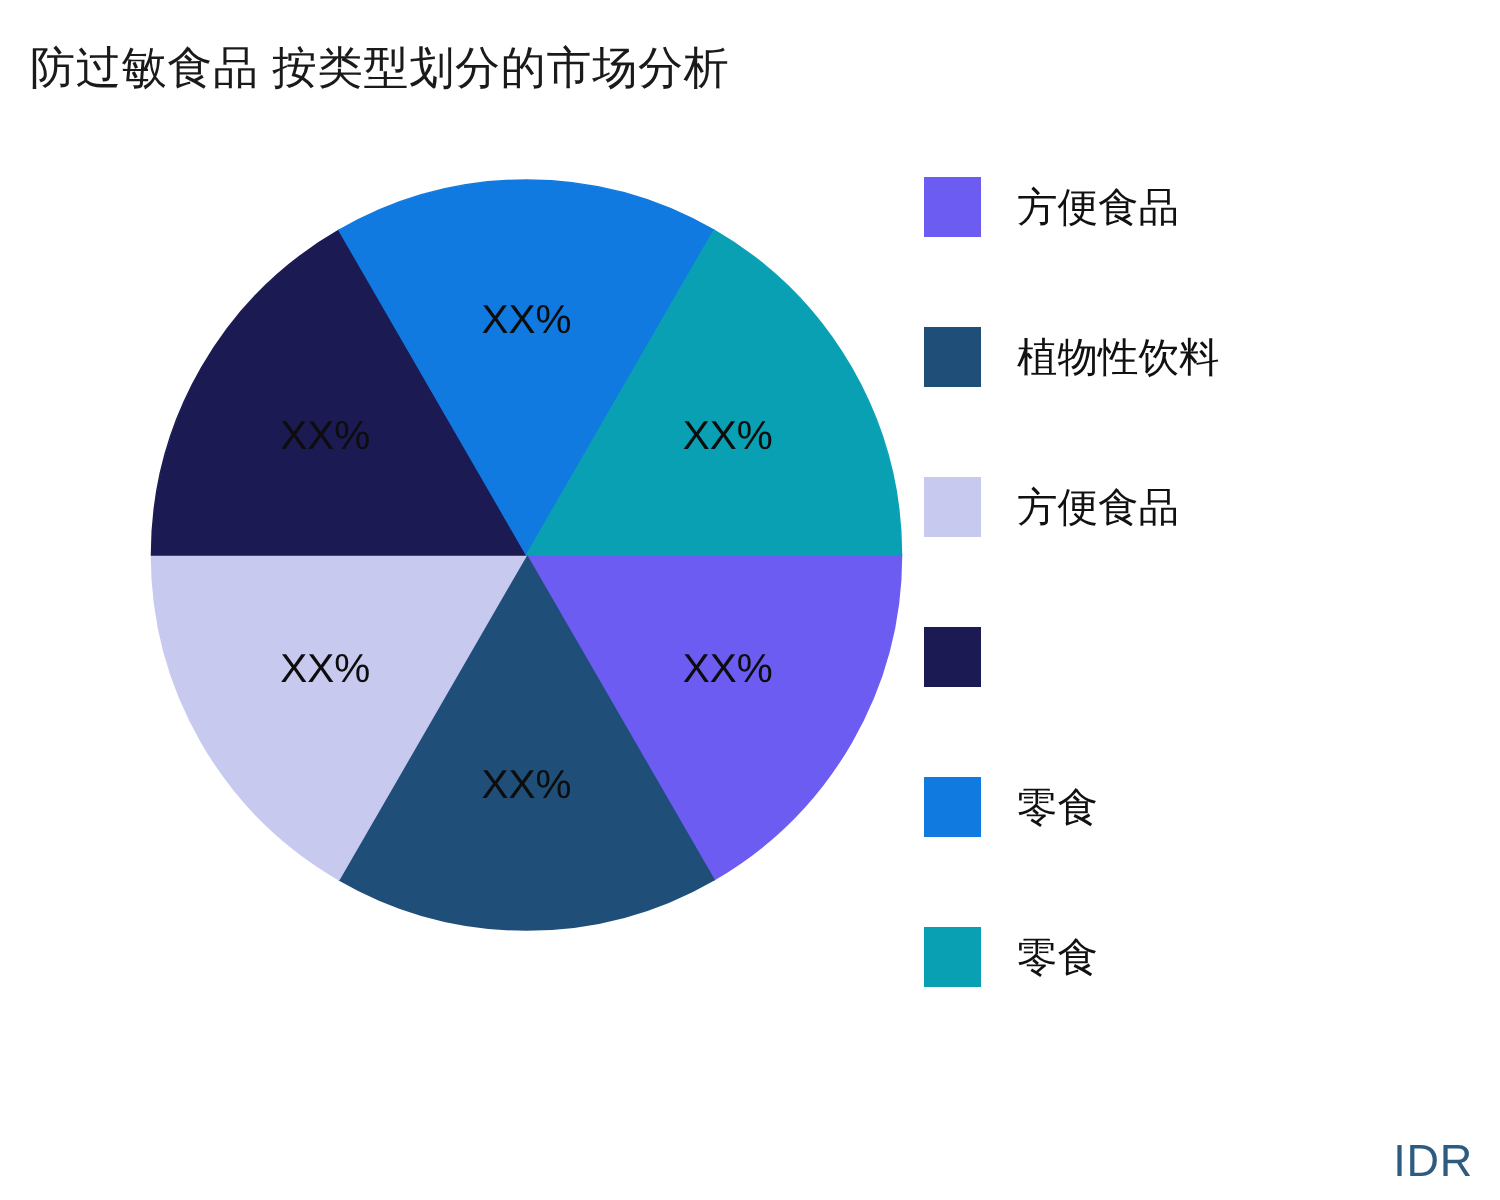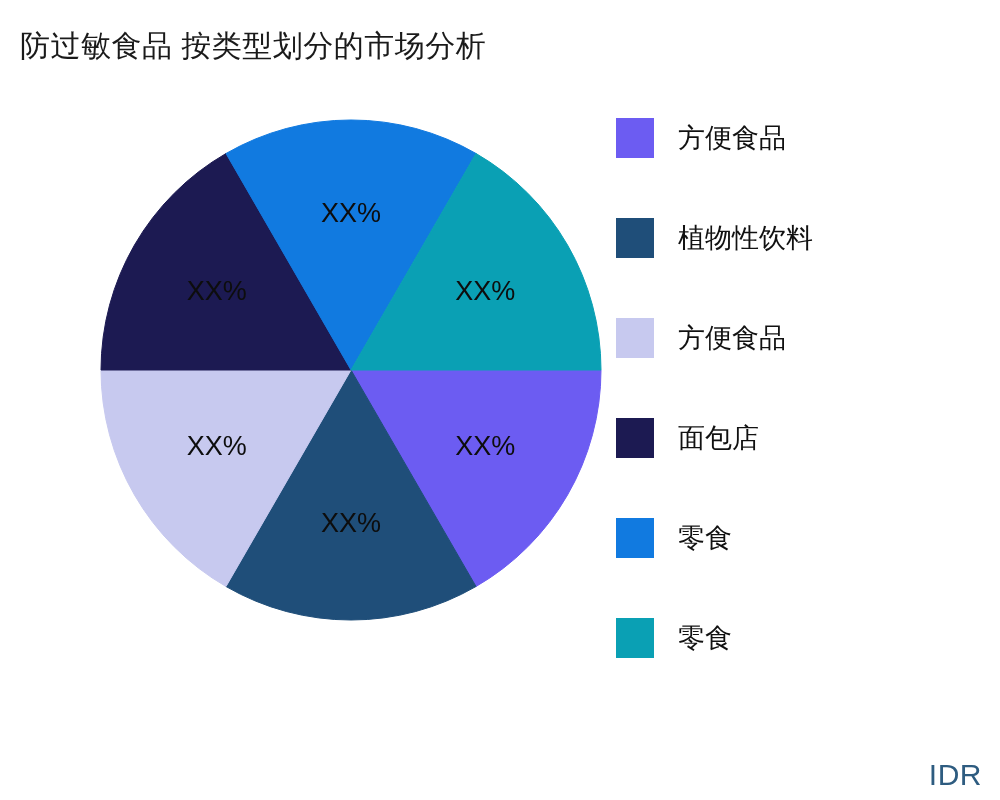--- a/index.html
+++ b/index.html
@@ -118,21 +118,20 @@
       <div class="legend-item">
         <span class="legend-swatch" style="background: rgb(31, 78, 121);"></span>
         <span class="legend-label">植物性饮料</span>
       </div>
       <div class="legend-item">
         <span class="legend-swatch" style="background: rgb(199, 201, 239);"></span>
         <span class="legend-label">方便食品</span>
       </div>
       <div class="legend-item">
         <span class="legend-swatch" style="background: rgb(28, 26, 82);"></span>
-        <span class="legend-label">面包店</span>
       </div>
       <div class="legend-item">
         <span class="legend-swatch" style="background: rgb(17, 122, 224);"></span>
         <span class="legend-label">零食</span>
       </div>
       <div class="legend-item">
         <span class="legend-swatch" style="background: rgb(10, 160, 180);"></span>
         <span class="legend-label">零食</span>
       </div>
     </div>

